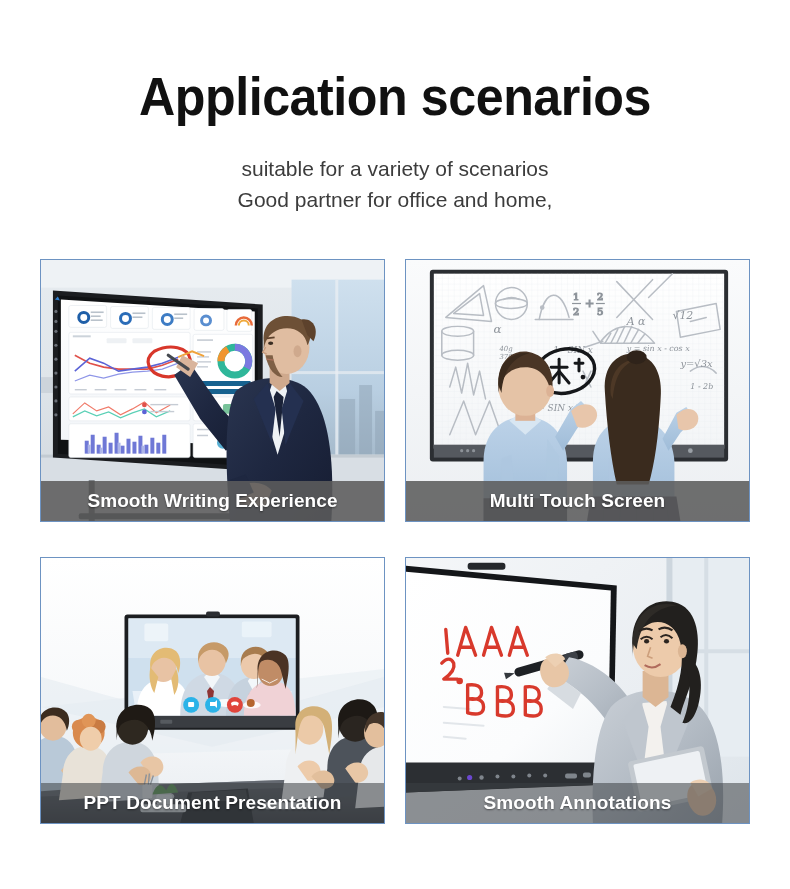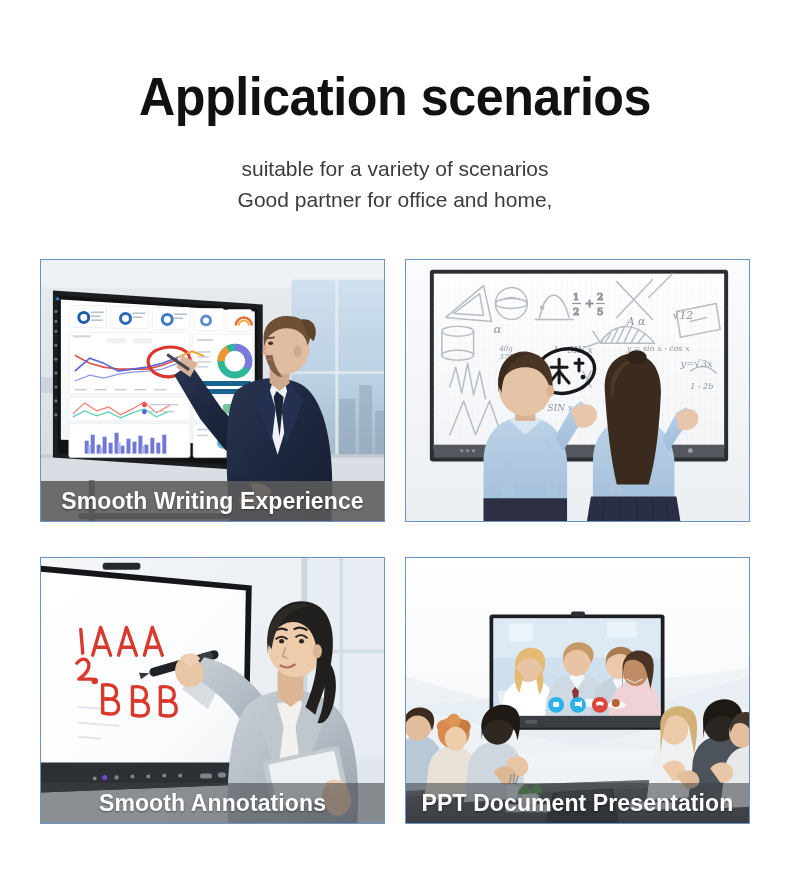--- a/index.html
+++ b/index.html
@@ -76,21 +76,21 @@
     display: flex;
     align-items: center;
     justify-content: center;
     background: rgba(92,92,92,0.88);
   }
   .caption-bar.translucent {
     background: rgba(60,63,68,0.55);
   }
   .caption-text {
     color: #ffffff;
-    font-size: 23px;
+    font-size: 19px;
     font-weight: 700;
     letter-spacing: 0.1px;
     text-shadow: 0 1px 2px rgba(0,0,0,0.45);
     white-space: nowrap;
   }
 </style>
 </head>
 <body>
 
 <div class="page">
@@ -468,20 +468,169 @@
 
             <ellipse cx="228" cy="130" rx="26" ry="28" fill="#e5c3a6"></ellipse>
 
             <path d="M200 132 C198 102 218 90 236 96 C254 102 258 122 256 142 C254 178 250 206 244 226 L212 226 C206 200 202 166 200 132 Z" fill="#3a2b1e"></path>
             <path d="M206 136 C204 112 218 100 232 100 C216 106 210 118 208 140 Z" fill="#4d3826"></path>
 
             <ellipse cx="232" cy="98" rx="10" ry="7" fill="#2f231a"></ellipse>
           </g>
         </svg>
       </div>
+      <div class="caption-bar">
+        <span class="caption-text">Multi Touch Screen</span>
+      </div>
+    </div>
+
+    <div class="card">
+      <div class="photo">
+        <svg viewBox="0 0 345 267" preserveAspectRatio="xMidYMid slice" xmlns="http://www.w3.org/2000/svg">
+          <defs>
+            <linearGradient id="c3bg" x1="0" y1="0" x2="0" y2="1">
+              <stop offset="0" stop-color="#ffffff"></stop>
+              <stop offset="0.6" stop-color="#f6f8fa"></stop>
+              <stop offset="1" stop-color="#e9edf1"></stop>
+            </linearGradient>
+            <linearGradient id="c3vid" x1="0" y1="0" x2="0" y2="1">
+              <stop offset="0" stop-color="#e8f1f8"></stop>
+              <stop offset="0.5" stop-color="#cfe1f0"></stop>
+              <stop offset="1" stop-color="#eef3f7"></stop>
+            </linearGradient>
+            <linearGradient id="c3table" x1="0" y1="0" x2="0" y2="1">
+              <stop offset="0" stop-color="#5d6269"></stop>
+              <stop offset="1" stop-color="#3a3e44"></stop>
+            </linearGradient>
+          </defs>
+
+          <rect width="345" height="267" fill="url(#c3bg)"></rect>
+
+          <path d="M0 150 L345 112 L345 190 L0 200 Z" fill="#eaeff3" opacity="0.7"></path>
+          <path d="M0 120 L172 168 L345 120 L345 150 L172 190 L0 150 Z" fill="#e2e9ef" opacity="0.5"></path>
+
+          <g>
+            <rect x="84" y="57" width="176" height="116" rx="3" fill="#1c1e21"></rect>
+            <rect x="88" y="61" width="168" height="98" fill="url(#c3vid)"></rect>
+
+            <rect x="166" y="54" width="14" height="5" rx="2" fill="#2b2e32"></rect>
+
+            <rect x="88" y="61" width="168" height="40" fill="#dde9f3"></rect>
+            <rect x="88" y="101" width="168" height="58" fill="#cfe0ee"></rect>
+            <rect x="104" y="66" width="24" height="18" rx="2" fill="#eef5fa" opacity="0.9"></rect>
+            <rect x="202" y="64" width="30" height="16" rx="2" fill="#eef5fa" opacity="0.8"></rect>
+
+            <path d="M92 134 L252 134 L248 159 L96 159 Z" fill="#e9f1f8"></path>
+
+            <path d="M96 159 C96 132 108 122 124 122 C140 122 150 132 150 159 Z" fill="#ffffff"></path>
+            <ellipse cx="123" cy="110" rx="13" ry="15" fill="#e8c3a4"></ellipse>
+            <path d="M110 110 C108 92 126 86 136 94 C142 100 140 112 138 116 C136 102 126 98 118 102 C113 105 111 108 110 116 Z" fill="#e3bb74"></path>
+            <path d="M110 110 C108 120 110 130 114 136 L118 120 Z" fill="#e3bb74"></path>
+            <path d="M136 112 C140 122 138 132 134 138 L131 122 Z" fill="#e3bb74"></path>
+
+            <path d="M140 159 C140 128 154 116 172 116 C190 116 202 128 202 159 Z" fill="#cfd9e4"></path>
+            <path d="M164 120 L172 132 L180 120 L176 116 L168 116 Z" fill="#f3f7fa"></path>
+            <path d="M170 130 l4 4 l-3 22 l-4 -22 z" fill="#8e3535"></path>
+            <ellipse cx="172" cy="103" rx="14" ry="16" fill="#e8c3a4"></ellipse>
+            <path d="M158 100 C158 86 176 80 186 90 C191 96 188 102 186 106 C184 94 174 90 166 94 C161 97 159 100 158 106 Z" fill="#c69a68"></path>
+
+            <path d="M186 159 C186 131 198 120 214 120 C230 120 240 131 240 159 Z" fill="#c6d2de"></path>
+            <path d="M208 124 L214 135 L221 124 L218 120 L211 120 Z" fill="#f3f7fa"></path>
+            <path d="M212 134 l4 3 l-3 20 l-4 -20 z" fill="#7c3030"></path>
+            <ellipse cx="214" cy="107" rx="13" ry="15" fill="#ecc9ab"></ellipse>
+            <path d="M201 104 C201 90 218 85 227 94 C231 99 229 105 228 109 C226 98 217 94 209 98 C204 101 202 101 201 109 Z" fill="#a87c4e"></path>
+
+            <path d="M204 159 C204 135 216 124 232 124 C248 124 256 135 256 159 Z" fill="#f0d2d6"></path>
+            <ellipse cx="231" cy="114" rx="13" ry="15" fill="#c08c66"></ellipse>
+            <path d="M218 114 C216 94 236 88 246 98 C252 105 248 122 246 132 L242 116 C240 104 230 100 222 104 C217 107 219 124 217 132 Z" fill="#4a3324"></path>
+            <path d="M222 122 l8 4 l8 -4" stroke="#ffffff" stroke-width="1" fill="none" opacity="0.8"></path>
+
+            <ellipse cx="186" cy="146" rx="12" ry="4" fill="#ffffff" opacity="0.85"></ellipse>
+            <ellipse cx="212" cy="148" rx="9" ry="3.5" fill="#ffffff" opacity="0.85"></ellipse>
+            <circle cx="211" cy="146" r="4" fill="#b5652f"></circle>
+
+            <circle cx="151" cy="148" r="8" fill="#2bb3e8"></circle>
+            <circle cx="173" cy="148" r="8" fill="#2bb3e8"></circle>
+            <circle cx="195" cy="148" r="8" fill="#e0453c"></circle>
+            <g fill="#ffffff">
+              <rect x="148" y="145" width="6" height="5" rx="1"></rect>
+              <path d="M170 145 h5 l2 -2 v8 l-2 -2 h-5 z"></path>
+              <path d="M191 146 q4 -3 8 0 l-1 3 q-3 -2 -6 0 z"></path>
+            </g>
+
+            <rect x="88" y="159" width="168" height="12" fill="#3a3d42"></rect>
+            <circle cx="103" cy="165" r="3" fill="#606469"></circle>
+            <circle cx="111" cy="165" r="3" fill="#606469"></circle>
+            <rect x="120" y="163" width="12" height="4" rx="1" fill="#565a5f"></rect>
+          </g>
+
+          <path d="M0 232 L345 220 L345 267 L0 267 Z" fill="url(#c3table)"></path>
+          <path d="M0 232 L345 220 L345 228 L0 240 Z" fill="#6c7179" opacity="0.6"></path>
+
+          <g>
+
+            <path d="M-12 210 C-12 186 4 176 20 180 C34 184 40 200 38 232 L-16 236 Z" fill="#b9c9d8"></path>
+            <ellipse cx="12" cy="168" rx="14" ry="16" fill="#e2bd9c"></ellipse>
+            <path d="M-2 166 C-2 150 18 146 26 156 C30 162 28 170 26 174 C24 160 14 156 6 160 C1 163 -1 166 -2 174 Z" fill="#3c2c1f"></path>
+
+            <path d="M32 206 C38 196 50 196 54 204 C58 212 50 220 42 218 Z" fill="#eac9a8"></path>
+            <path d="M20 214 C26 206 38 206 42 214 C46 222 38 228 30 226 Z" fill="#e0bd9a"></path>
+
+            <path d="M22 218 C22 196 38 186 54 190 C68 194 74 208 72 240 L18 244 Z" fill="#e8e2d8"></path>
+            <circle cx="48" cy="176" r="16" fill="#d98a4e"></circle>
+            <circle cx="38" cy="170" r="7" fill="#d98a4e"></circle>
+            <circle cx="58" cy="170" r="7" fill="#c97b42"></circle>
+            <circle cx="48" cy="164" r="7" fill="#e09557"></circle>
+            <ellipse cx="50" cy="182" rx="11" ry="12" fill="#efcdaa"></ellipse>
+
+            <path d="M62 216 C62 192 80 182 98 186 C114 190 120 206 118 242 L58 246 Z" fill="#cfd6dd"></path>
+            <ellipse cx="92" cy="170" rx="16" ry="18" fill="#2e2820"></ellipse>
+            <path d="M76 172 C74 150 98 142 110 152 C118 160 114 176 112 184 C110 166 98 160 88 164 C80 167 78 168 76 184 Z" fill="#1f1a15"></path>
+
+            <path d="M100 206 C106 198 118 198 122 206 C126 214 118 222 110 220 Z" fill="#e8c6a5"></path>
+            <path d="M88 216 C94 208 106 208 110 216 C114 224 106 230 98 228 Z" fill="#ddb894"></path>
+          </g>
+
+          <g>
+
+            <path d="M246 214 C246 190 262 180 278 184 C292 188 298 204 296 240 L242 244 Z" fill="#eef0f2"></path>
+            <ellipse cx="270" cy="172" rx="14" ry="16" fill="#eccaa8"></ellipse>
+            <path d="M256 170 C254 150 276 144 288 154 C296 162 292 184 290 198 L286 176 C284 160 274 156 266 160 C259 163 258 184 256 198 Z" fill="#d3b077"></path>
+
+            <path d="M288 212 C288 186 306 176 324 180 C340 184 348 200 346 238 L284 242 Z" fill="#4d535b"></path>
+            <ellipse cx="316" cy="166" rx="17" ry="19" fill="#2a2520"></ellipse>
+            <path d="M299 166 C297 144 322 136 334 148 C342 156 338 174 336 182 C334 162 322 156 312 160 C304 163 301 166 299 182 Z" fill="#1d1915"></path>
+
+            <path d="M320 218 C320 198 334 188 348 190 L352 250 L316 252 Z" fill="#e6e8ea"></path>
+            <ellipse cx="338" cy="176" rx="13" ry="15" fill="#e3bf9d"></ellipse>
+            <path d="M326 176 C324 156 344 150 352 160 L352 200 L348 180 C346 166 336 164 330 168 Z" fill="#45362a"></path>
+
+            <path d="M258 210 C264 202 276 202 280 210 C284 218 276 226 268 224 Z" fill="#edcbaa"></path>
+            <path d="M272 220 C278 212 290 212 294 220 C298 228 290 234 282 232 Z" fill="#e2bf9c"></path>
+            <path d="M306 212 C312 204 324 204 328 212 C332 220 324 228 316 226 Z" fill="#e8c7a6"></path>
+          </g>
+
+          <g>
+            <path d="M148 236 L208 232 L214 267 L140 267 Z" fill="#23262a"></path>
+            <path d="M152 236 L206 233 L208 244 L150 246 Z" fill="#3a3e44"></path>
+            <rect x="100" y="248" width="46" height="8" rx="2" fill="#cfd4d9"></rect>
+            <ellipse cx="120" cy="240" rx="14" ry="5" fill="#bfc5cb"></ellipse>
+
+            <path d="M112 238 q6 -16 14 -4 q6 -14 12 2 z" fill="#5c9a55"></path>
+            <rect x="116" y="238" width="16" height="10" rx="2" fill="#d8dde2"></rect>
+
+            <rect x="102" y="228" width="10" height="14" rx="2" fill="#e3e7eb"></rect>
+            <path d="M104 228 l2 -10 M108 228 l1 -11 M110 228 l3 -9" stroke="#8c9299" stroke-width="1.4"></path>
+            <rect x="225" y="246" width="44" height="7" rx="2" fill="#d6dade"></rect>
+          </g>
+        </svg>
+      </div>
+      <div class="caption-bar translucent">
+        <span class="caption-text">PPT Document Presentation</span>
+      </div>
     </div>
 
     <div class="card">
       <div class="photo">
         <svg viewBox="0 0 345 267" preserveAspectRatio="xMidYMid slice" xmlns="http://www.w3.org/2000/svg">
           <defs>
             <linearGradient id="c4bg" x1="0" y1="0" x2="1" y2="1">
               <stop offset="0" stop-color="#f4f6f8"></stop>
               <stop offset="0.6" stop-color="#eaeef2"></stop>
               <stop offset="1" stop-color="#dde4ea"></stop>
@@ -602,160 +751,14 @@
             <path d="M288 228 C300 222 312 230 312 244 C312 258 298 264 290 256 C282 248 280 234 288 228 Z" fill="#e8c6a6"></path>
             <path d="M286 226 C296 220 306 224 308 232 L294 240 Z" fill="#edd0b3"></path>
           </g>
         </svg>
       </div>
       <div class="caption-bar translucent">
         <span class="caption-text">Smooth Annotations</span>
       </div>
     </div>
 
-    <div class="card">
-      <div class="photo">
-        <svg viewBox="0 0 345 267" preserveAspectRatio="xMidYMid slice" xmlns="http://www.w3.org/2000/svg">
-          <defs>
-            <linearGradient id="c3bg" x1="0" y1="0" x2="0" y2="1">
-              <stop offset="0" stop-color="#ffffff"></stop>
-              <stop offset="0.6" stop-color="#f6f8fa"></stop>
-              <stop offset="1" stop-color="#e9edf1"></stop>
-            </linearGradient>
-            <linearGradient id="c3vid" x1="0" y1="0" x2="0" y2="1">
-              <stop offset="0" stop-color="#e8f1f8"></stop>
-              <stop offset="0.5" stop-color="#cfe1f0"></stop>
-              <stop offset="1" stop-color="#eef3f7"></stop>
-            </linearGradient>
-            <linearGradient id="c3table" x1="0" y1="0" x2="0" y2="1">
-              <stop offset="0" stop-color="#5d6269"></stop>
-              <stop offset="1" stop-color="#3a3e44"></stop>
-            </linearGradient>
-          </defs>
-
-          <rect width="345" height="267" fill="url(#c3bg)"></rect>
-
-          <path d="M0 150 L345 112 L345 190 L0 200 Z" fill="#eaeff3" opacity="0.7"></path>
-          <path d="M0 120 L172 168 L345 120 L345 150 L172 190 L0 150 Z" fill="#e2e9ef" opacity="0.5"></path>
-
-          <g>
-            <rect x="84" y="57" width="176" height="116" rx="3" fill="#1c1e21"></rect>
-            <rect x="88" y="61" width="168" height="98" fill="url(#c3vid)"></rect>
-
-            <rect x="166" y="54" width="14" height="5" rx="2" fill="#2b2e32"></rect>
-
-            <rect x="88" y="61" width="168" height="40" fill="#dde9f3"></rect>
-            <rect x="88" y="101" width="168" height="58" fill="#cfe0ee"></rect>
-            <rect x="104" y="66" width="24" height="18" rx="2" fill="#eef5fa" opacity="0.9"></rect>
-            <rect x="202" y="64" width="30" height="16" rx="2" fill="#eef5fa" opacity="0.8"></rect>
-
-            <path d="M92 134 L252 134 L248 159 L96 159 Z" fill="#e9f1f8"></path>
-
-            <path d="M96 159 C96 132 108 122 124 122 C140 122 150 132 150 159 Z" fill="#ffffff"></path>
-            <ellipse cx="123" cy="110" rx="13" ry="15" fill="#e8c3a4"></ellipse>
-            <path d="M110 110 C108 92 126 86 136 94 C142 100 140 112 138 116 C136 102 126 98 118 102 C113 105 111 108 110 116 Z" fill="#e3bb74"></path>
-            <path d="M110 110 C108 120 110 130 114 136 L118 120 Z" fill="#e3bb74"></path>
-            <path d="M136 112 C140 122 138 132 134 138 L131 122 Z" fill="#e3bb74"></path>
-
-            <path d="M140 159 C140 128 154 116 172 116 C190 116 202 128 202 159 Z" fill="#cfd9e4"></path>
-            <path d="M164 120 L172 132 L180 120 L176 116 L168 116 Z" fill="#f3f7fa"></path>
-            <path d="M170 130 l4 4 l-3 22 l-4 -22 z" fill="#8e3535"></path>
-            <ellipse cx="172" cy="103" rx="14" ry="16" fill="#e8c3a4"></ellipse>
-            <path d="M158 100 C158 86 176 80 186 90 C191 96 188 102 186 106 C184 94 174 90 166 94 C161 97 159 100 158 106 Z" fill="#c69a68"></path>
-
-            <path d="M186 159 C186 131 198 120 214 120 C230 120 240 131 240 159 Z" fill="#c6d2de"></path>
-            <path d="M208 124 L214 135 L221 124 L218 120 L211 120 Z" fill="#f3f7fa"></path>
-            <path d="M212 134 l4 3 l-3 20 l-4 -20 z" fill="#7c3030"></path>
-            <ellipse cx="214" cy="107" rx="13" ry="15" fill="#ecc9ab"></ellipse>
-            <path d="M201 104 C201 90 218 85 227 94 C231 99 229 105 228 109 C226 98 217 94 209 98 C204 101 202 101 201 109 Z" fill="#a87c4e"></path>
-
-            <path d="M204 159 C204 135 216 124 232 124 C248 124 256 135 256 159 Z" fill="#f0d2d6"></path>
-            <ellipse cx="231" cy="114" rx="13" ry="15" fill="#c08c66"></ellipse>
-            <path d="M218 114 C216 94 236 88 246 98 C252 105 248 122 246 132 L242 116 C240 104 230 100 222 104 C217 107 219 124 217 132 Z" fill="#4a3324"></path>
-            <path d="M222 122 l8 4 l8 -4" stroke="#ffffff" stroke-width="1" fill="none" opacity="0.8"></path>
-
-            <ellipse cx="186" cy="146" rx="12" ry="4" fill="#ffffff" opacity="0.85"></ellipse>
-            <ellipse cx="212" cy="148" rx="9" ry="3.5" fill="#ffffff" opacity="0.85"></ellipse>
-            <circle cx="211" cy="146" r="4" fill="#b5652f"></circle>
-
-            <circle cx="151" cy="148" r="8" fill="#2bb3e8"></circle>
-            <circle cx="173" cy="148" r="8" fill="#2bb3e8"></circle>
-            <circle cx="195" cy="148" r="8" fill="#e0453c"></circle>
-            <g fill="#ffffff">
-              <rect x="148" y="145" width="6" height="5" rx="1"></rect>
-              <path d="M170 145 h5 l2 -2 v8 l-2 -2 h-5 z"></path>
-              <path d="M191 146 q4 -3 8 0 l-1 3 q-3 -2 -6 0 z"></path>
-            </g>
-
-            <rect x="88" y="159" width="168" height="12" fill="#3a3d42"></rect>
-            <circle cx="103" cy="165" r="3" fill="#606469"></circle>
-            <circle cx="111" cy="165" r="3" fill="#606469"></circle>
-            <rect x="120" y="163" width="12" height="4" rx="1" fill="#565a5f"></rect>
-          </g>
-
-          <path d="M0 232 L345 220 L345 267 L0 267 Z" fill="url(#c3table)"></path>
-          <path d="M0 232 L345 220 L345 228 L0 240 Z" fill="#6c7179" opacity="0.6"></path>
-
-          <g>
-
-            <path d="M-12 210 C-12 186 4 176 20 180 C34 184 40 200 38 232 L-16 236 Z" fill="#b9c9d8"></path>
-            <ellipse cx="12" cy="168" rx="14" ry="16" fill="#e2bd9c"></ellipse>
-            <path d="M-2 166 C-2 150 18 146 26 156 C30 162 28 170 26 174 C24 160 14 156 6 160 C1 163 -1 166 -2 174 Z" fill="#3c2c1f"></path>
-
-            <path d="M32 206 C38 196 50 196 54 204 C58 212 50 220 42 218 Z" fill="#eac9a8"></path>
-            <path d="M20 214 C26 206 38 206 42 214 C46 222 38 228 30 226 Z" fill="#e0bd9a"></path>
-
-            <path d="M22 218 C22 196 38 186 54 190 C68 194 74 208 72 240 L18 244 Z" fill="#e8e2d8"></path>
-            <circle cx="48" cy="176" r="16" fill="#d98a4e"></circle>
-            <circle cx="38" cy="170" r="7" fill="#d98a4e"></circle>
-            <circle cx="58" cy="170" r="7" fill="#c97b42"></circle>
-            <circle cx="48" cy="164" r="7" fill="#e09557"></circle>
-            <ellipse cx="50" cy="182" rx="11" ry="12" fill="#efcdaa"></ellipse>
-
-            <path d="M62 216 C62 192 80 182 98 186 C114 190 120 206 118 242 L58 246 Z" fill="#cfd6dd"></path>
-            <ellipse cx="92" cy="170" rx="16" ry="18" fill="#2e2820"></ellipse>
-            <path d="M76 172 C74 150 98 142 110 152 C118 160 114 176 112 184 C110 166 98 160 88 164 C80 167 78 168 76 184 Z" fill="#1f1a15"></path>
-
-            <path d="M100 206 C106 198 118 198 122 206 C126 214 118 222 110 220 Z" fill="#e8c6a5"></path>
-            <path d="M88 216 C94 208 106 208 110 216 C114 224 106 230 98 228 Z" fill="#ddb894"></path>
-          </g>
-
-          <g>
-
-            <path d="M246 214 C246 190 262 180 278 184 C292 188 298 204 296 240 L242 244 Z" fill="#eef0f2"></path>
-            <ellipse cx="270" cy="172" rx="14" ry="16" fill="#eccaa8"></ellipse>
-            <path d="M256 170 C254 150 276 144 288 154 C296 162 292 184 290 198 L286 176 C284 160 274 156 266 160 C259 163 258 184 256 198 Z" fill="#d3b077"></path>
-
-            <path d="M288 212 C288 186 306 176 324 180 C340 184 348 200 346 238 L284 242 Z" fill="#4d535b"></path>
-            <ellipse cx="316" cy="166" rx="17" ry="19" fill="#2a2520"></ellipse>
-            <path d="M299 166 C297 144 322 136 334 148 C342 156 338 174 336 182 C334 162 322 156 312 160 C304 163 301 166 299 182 Z" fill="#1d1915"></path>
-
-            <path d="M320 218 C320 198 334 188 348 190 L352 250 L316 252 Z" fill="#e6e8ea"></path>
-            <ellipse cx="338" cy="176" rx="13" ry="15" fill="#e3bf9d"></ellipse>
-            <path d="M326 176 C324 156 344 150 352 160 L352 200 L348 180 C346 166 336 164 330 168 Z" fill="#45362a"></path>
-
-            <path d="M258 210 C264 202 276 202 280 210 C284 218 276 226 268 224 Z" fill="#edcbaa"></path>
-            <path d="M272 220 C278 212 290 212 294 220 C298 228 290 234 282 232 Z" fill="#e2bf9c"></path>
-            <path d="M306 212 C312 204 324 204 328 212 C332 220 324 228 316 226 Z" fill="#e8c7a6"></path>
-          </g>
-
-          <g>
-            <path d="M148 236 L208 232 L214 267 L140 267 Z" fill="#23262a"></path>
-            <path d="M152 236 L206 233 L208 244 L150 246 Z" fill="#3a3e44"></path>
-            <rect x="100" y="248" width="46" height="8" rx="2" fill="#cfd4d9"></rect>
-            <ellipse cx="120" cy="240" rx="14" ry="5" fill="#bfc5cb"></ellipse>
-
-            <path d="M112 238 q6 -16 14 -4 q6 -14 12 2 z" fill="#5c9a55"></path>
-            <rect x="116" y="238" width="16" height="10" rx="2" fill="#d8dde2"></rect>
-
-            <rect x="102" y="228" width="10" height="14" rx="2" fill="#e3e7eb"></rect>
-            <path d="M104 228 l2 -10 M108 228 l1 -11 M110 228 l3 -9" stroke="#8c9299" stroke-width="1.4"></path>
-            <rect x="225" y="246" width="44" height="7" rx="2" fill="#d6dade"></rect>
-          </g>
-        </svg>
-      </div>
-      <div class="caption-bar translucent">
-        <span class="caption-text">PPT Document Presentation</span>
-      </div>
-    </div>
-
   </div>
 </div>
 
 </body></html>

